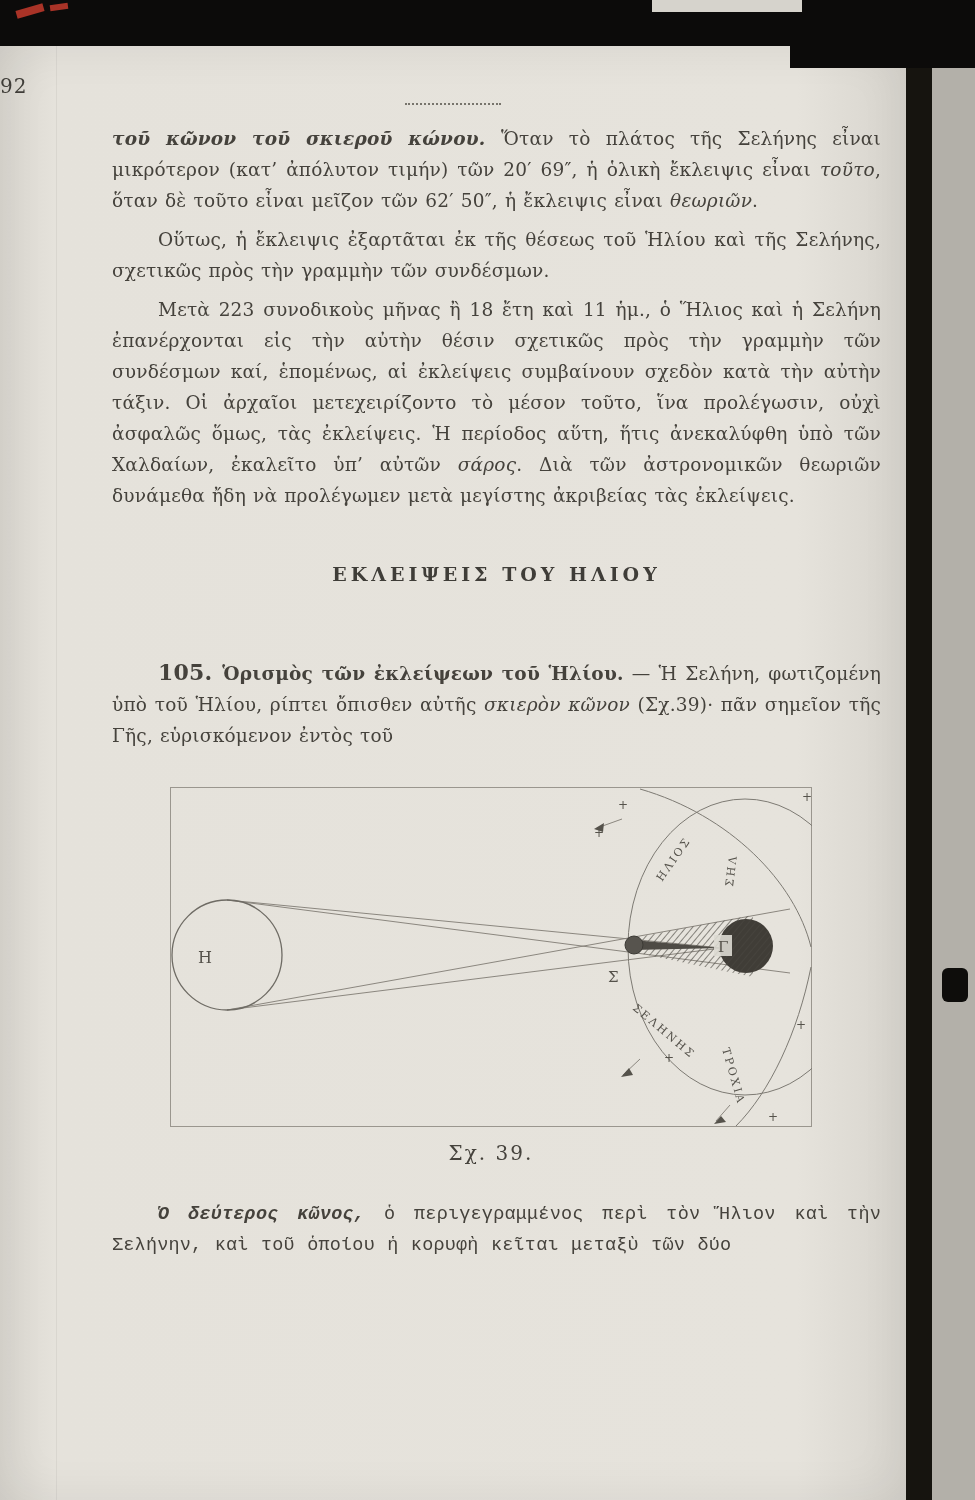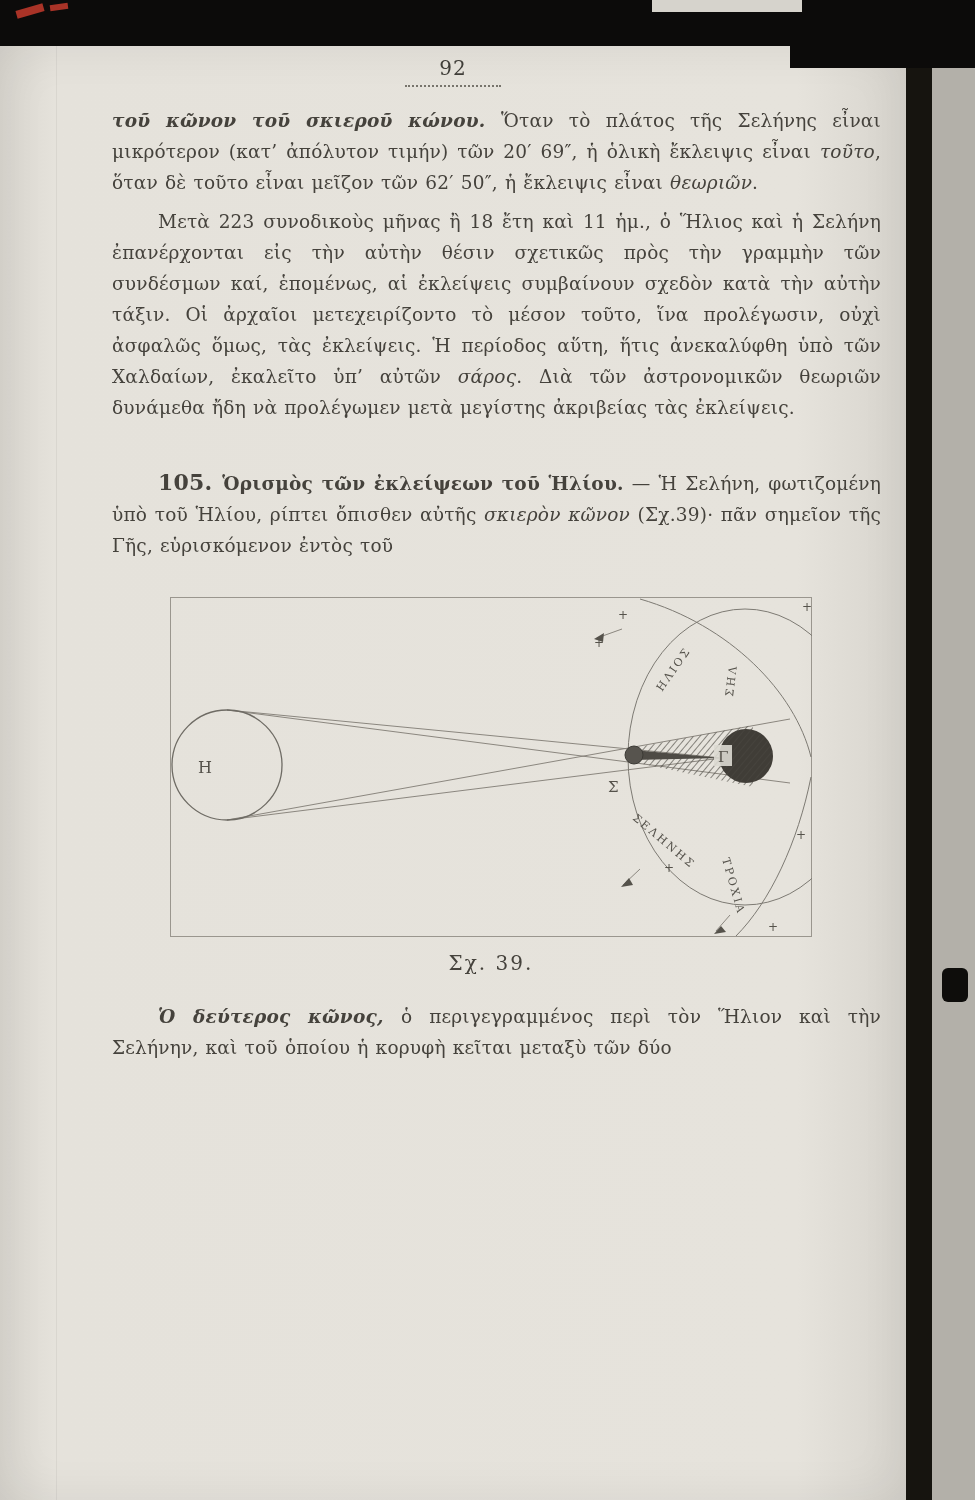--- a/index.html
+++ b/index.html
@@ -22,69 +22,71 @@
   .topband { position:absolute; left:0; top:0; width:975px; height:46px; background:#0c0b0a; z-index:3; }
   .topband-ext { position:absolute; left:790px; top:0; width:185px; height:68px; background:#0c0b0a; z-index:3; }
   .notch { position:absolute; left:652px; top:0; width:150px; height:12px; background:#d6d3cc; z-index:4; }
   .right-dark { position:absolute; left:906px; top:0; width:26px; height:1500px; background:#16140f; z-index:2; }
   .right-gray { position:absolute; left:932px; top:0; width:43px; height:1500px; background:#b3b0a9; z-index:1; }
   .right-blob { position:absolute; left:942px; top:968px; width:26px; height:34px; background:#0e0d0b; border-radius:6px; z-index:2; }
   .redmark1 { position:absolute; left:16px; top:7px; width:28px; height:8px; background:#a93327; transform:rotate(-16deg); z-index:5; }
   .redmark2 { position:absolute; left:50px; top:4px; width:18px; height:6px; background:#a93327; transform:rotate(-8deg); z-index:5; }
 
   
-  .pagenum { text-align:center; padding-top:10px; font-size:20px; letter-spacing:1px; color:#3f3d38; }
+  .pagenum { text-align:left; padding-top:28px; font-size:20px; letter-spacing:1px; color:#3f3d38; }
   .pagenum-rule { width:96px; margin:5px auto 0; border-bottom:2px dotted #77746c; height:0; }
   .content { margin:18px 25px 0 112px; }
 
   p.body {
     font-size:18.5px; line-height:31px; text-align:justify;
     color:#45423c; margin:8px 0 0; letter-spacing:0.2px; word-spacing:1px;
   }
   p.indent { text-indent:46px; }
   .i  { font-style:italic; }
   .b  { font-weight:bold; }
   .bi { font-weight:bold; font-style:italic; }
   .big{ font-weight:bold; font-size:22px; }
 
   h2.heading {
     text-align:center; font-size:19px; letter-spacing:4px; font-weight:bold;
     margin:52px 0 0; color:#3f3d38;
   }
-  p.section { margin-top:44px; }
+  p.section { margin-top:72px; }
 
   figure { margin:36px 0 0 58px; width:642px; padding:0; }
   figure svg { display:block; }
   figcaption {
     text-align:center; margin-top:14px; font-size:20px;
     letter-spacing:2px; color:#45423c;
   }
   p.after-fig { margin-top:34px; }
-  p.last { margin-top:26px; }
+  p.last { margin-top:34px;font-family:Liberation Mono, monospace; }
 
   .diagram-line { stroke:#807c74; stroke-width:0.9; }
   .orbit-line { stroke:#7d7a73; stroke-width:1; fill:none; }
   .fig-label { fill:#55524b; font-family:"DejaVu Serif", serif; }
 </style>
 </head>
 <body>
 
 <div class="scan">
 
   <div class="page">
     <div class="crease"></div>
 
     <div class="pagenum">92</div>
     <div class="pagenum-rule"></div>
 
     <div class="content">
 
       <p class="body"><span class="bi">τοῦ κῶνον τοῦ σκιεροῦ κώνου. </span><span>Ὅταν τὸ πλάτος τῆς Σελήνης εἶναι μικρότερον (κατ’ ἀπόλυτον τιμήν) τῶν 20′ 69″, ἡ ὁλικὴ ἔκλειψις εἶναι </span><span class="i">τοῦτο</span><span>, ὅταν δὲ τοῦτο εἶναι μεῖζον τῶν 62′ 50″, ἡ ἔκλειψις εἶναι </span><span class="i">θεωριῶν</span><span>.</span></p>
+      <p class="body indent"><span>Οὕτως, ἡ ἔκλειψις ἐξαρτᾶται ἐκ τῆς θέσεως τοῦ Ἡλίου καὶ τῆς Σελήνης, σχετικῶς πρὸς τὴν γραμμὴν τῶν συνδέσμων.</span></p>
       <p class="body indent"><span>Μετὰ 223 συνοδικοὺς μῆνας ἢ 18 ἔτη καὶ 11 ἡμ., ὁ Ἥλιος καὶ ἡ Σελήνη ἐπανέρχονται εἰς τὴν αὐτὴν θέσιν σχετικῶς πρὸς τὴν γραμμὴν τῶν συνδέσμων καί, ἑπομένως, αἱ ἐκλείψεις συμβαίνουν σχεδὸν κατὰ τὴν αὐτὴν τάξιν. Οἱ ἀρχαῖοι μετεχειρίζοντο τὸ μέσον τοῦτο, ἵνα προλέγωσιν, οὐχὶ ἀσφαλῶς ὅμως, τὰς ἐκλείψεις. Ἡ περίοδος αὕτη, ἥτις ἀνεκαλύφθη ὑπὸ τῶν Χαλδαίων, ἐκαλεῖτο ὑπ’ αὐτῶν </span><span class="i">σάρος</span><span>. Διὰ τῶν ἀστρονομικῶν θεωριῶν δυνάμεθα ἤδη νὰ προλέγωμεν μετὰ μεγίστης ἀκριβείας τὰς ἐκλείψεις.</span></p>
 
+      <h2 class="heading">ΕΚΛΕΙΨΕΙΣ ΤΟΥ ΗΛΙΟΥ</h2>
 
       <p class="body section indent"><span class="big">105. </span><span class="b">Ὁρισμὸς τῶν ἐκλείψεων τοῦ Ἡλίου.</span><span> — Ἡ Σελήνη, φωτιζομένη ὑπὸ τοῦ Ἡλίου, ρίπτει ὄπισθεν αὐτῆς </span><span class="i">σκιερὸν κῶνον</span><span> (Σχ.39)· πᾶν σημεῖον τῆς Γῆς, εὑρισκόμενον ἐντὸς τοῦ</span></p>
 
       <figure>
         <svg viewBox="0 0 642 340" width="642" height="340">
           <defs>
             <pattern id="hatch" patternUnits="userSpaceOnUse" width="5" height="5" patternTransform="rotate(40)">
               <line x1="0" y1="0" x2="0" y2="5" stroke="#55524c" stroke-width="1.6"></line>
             </pattern>
           </defs>

